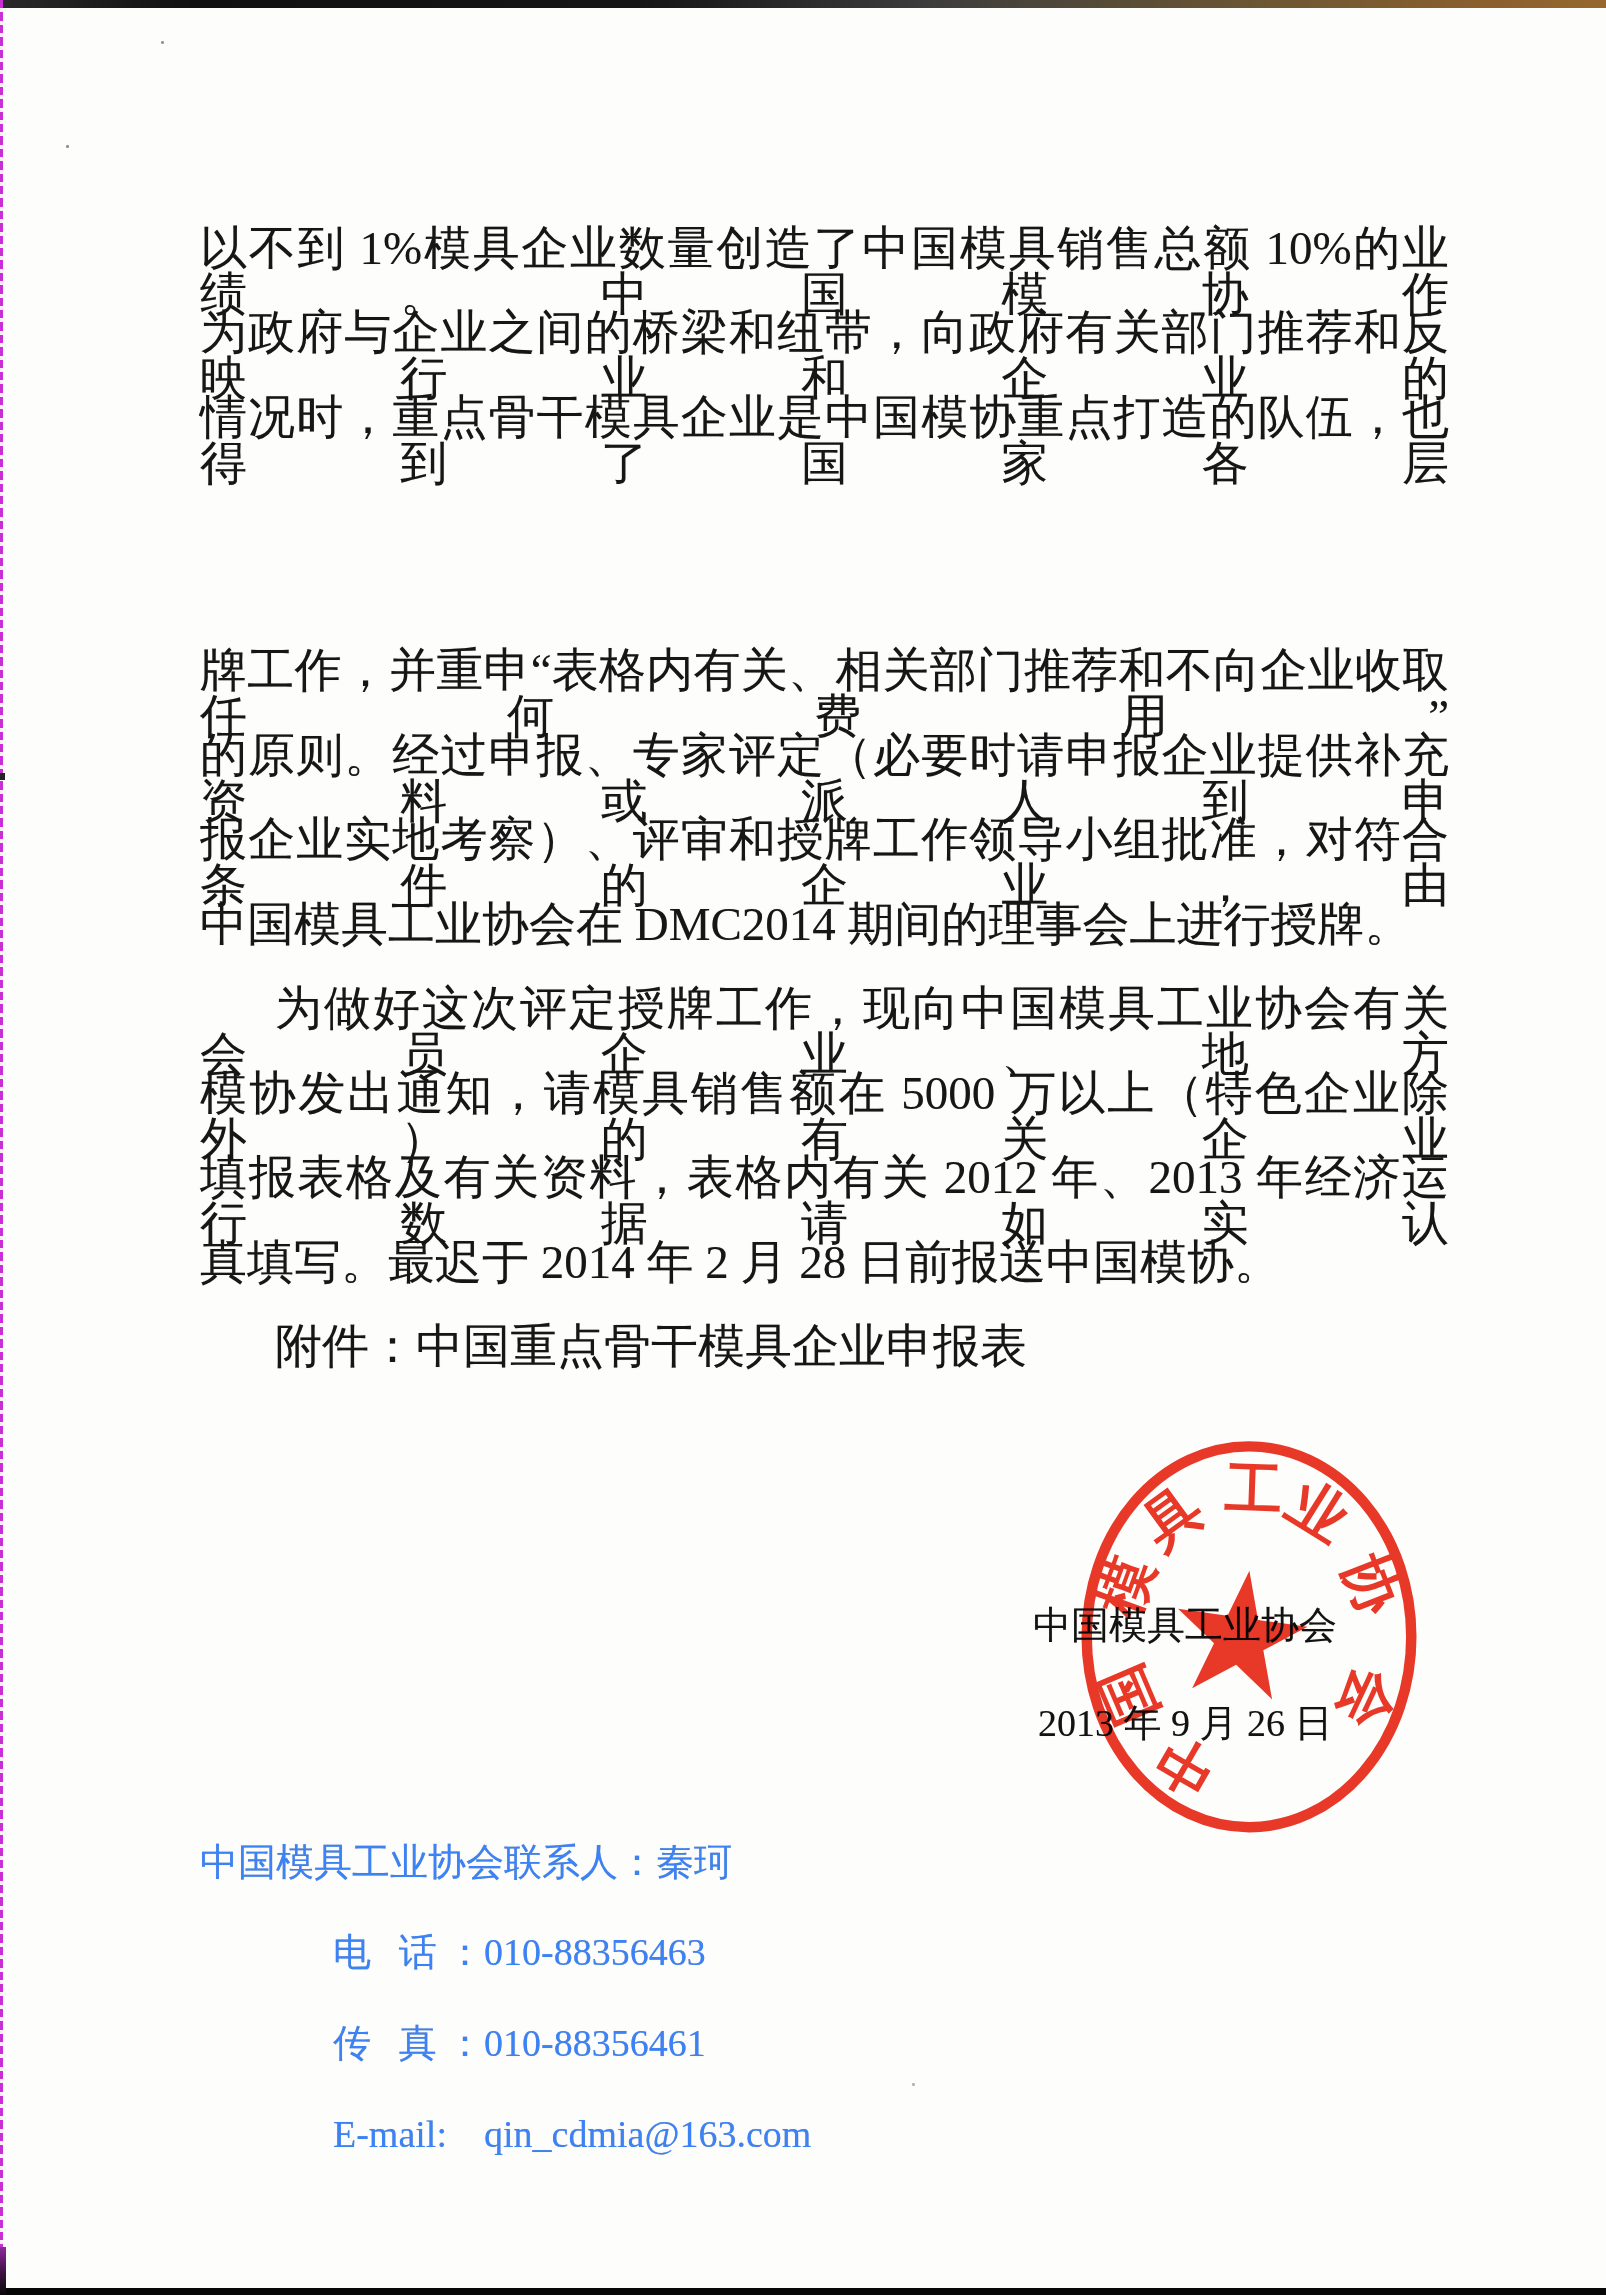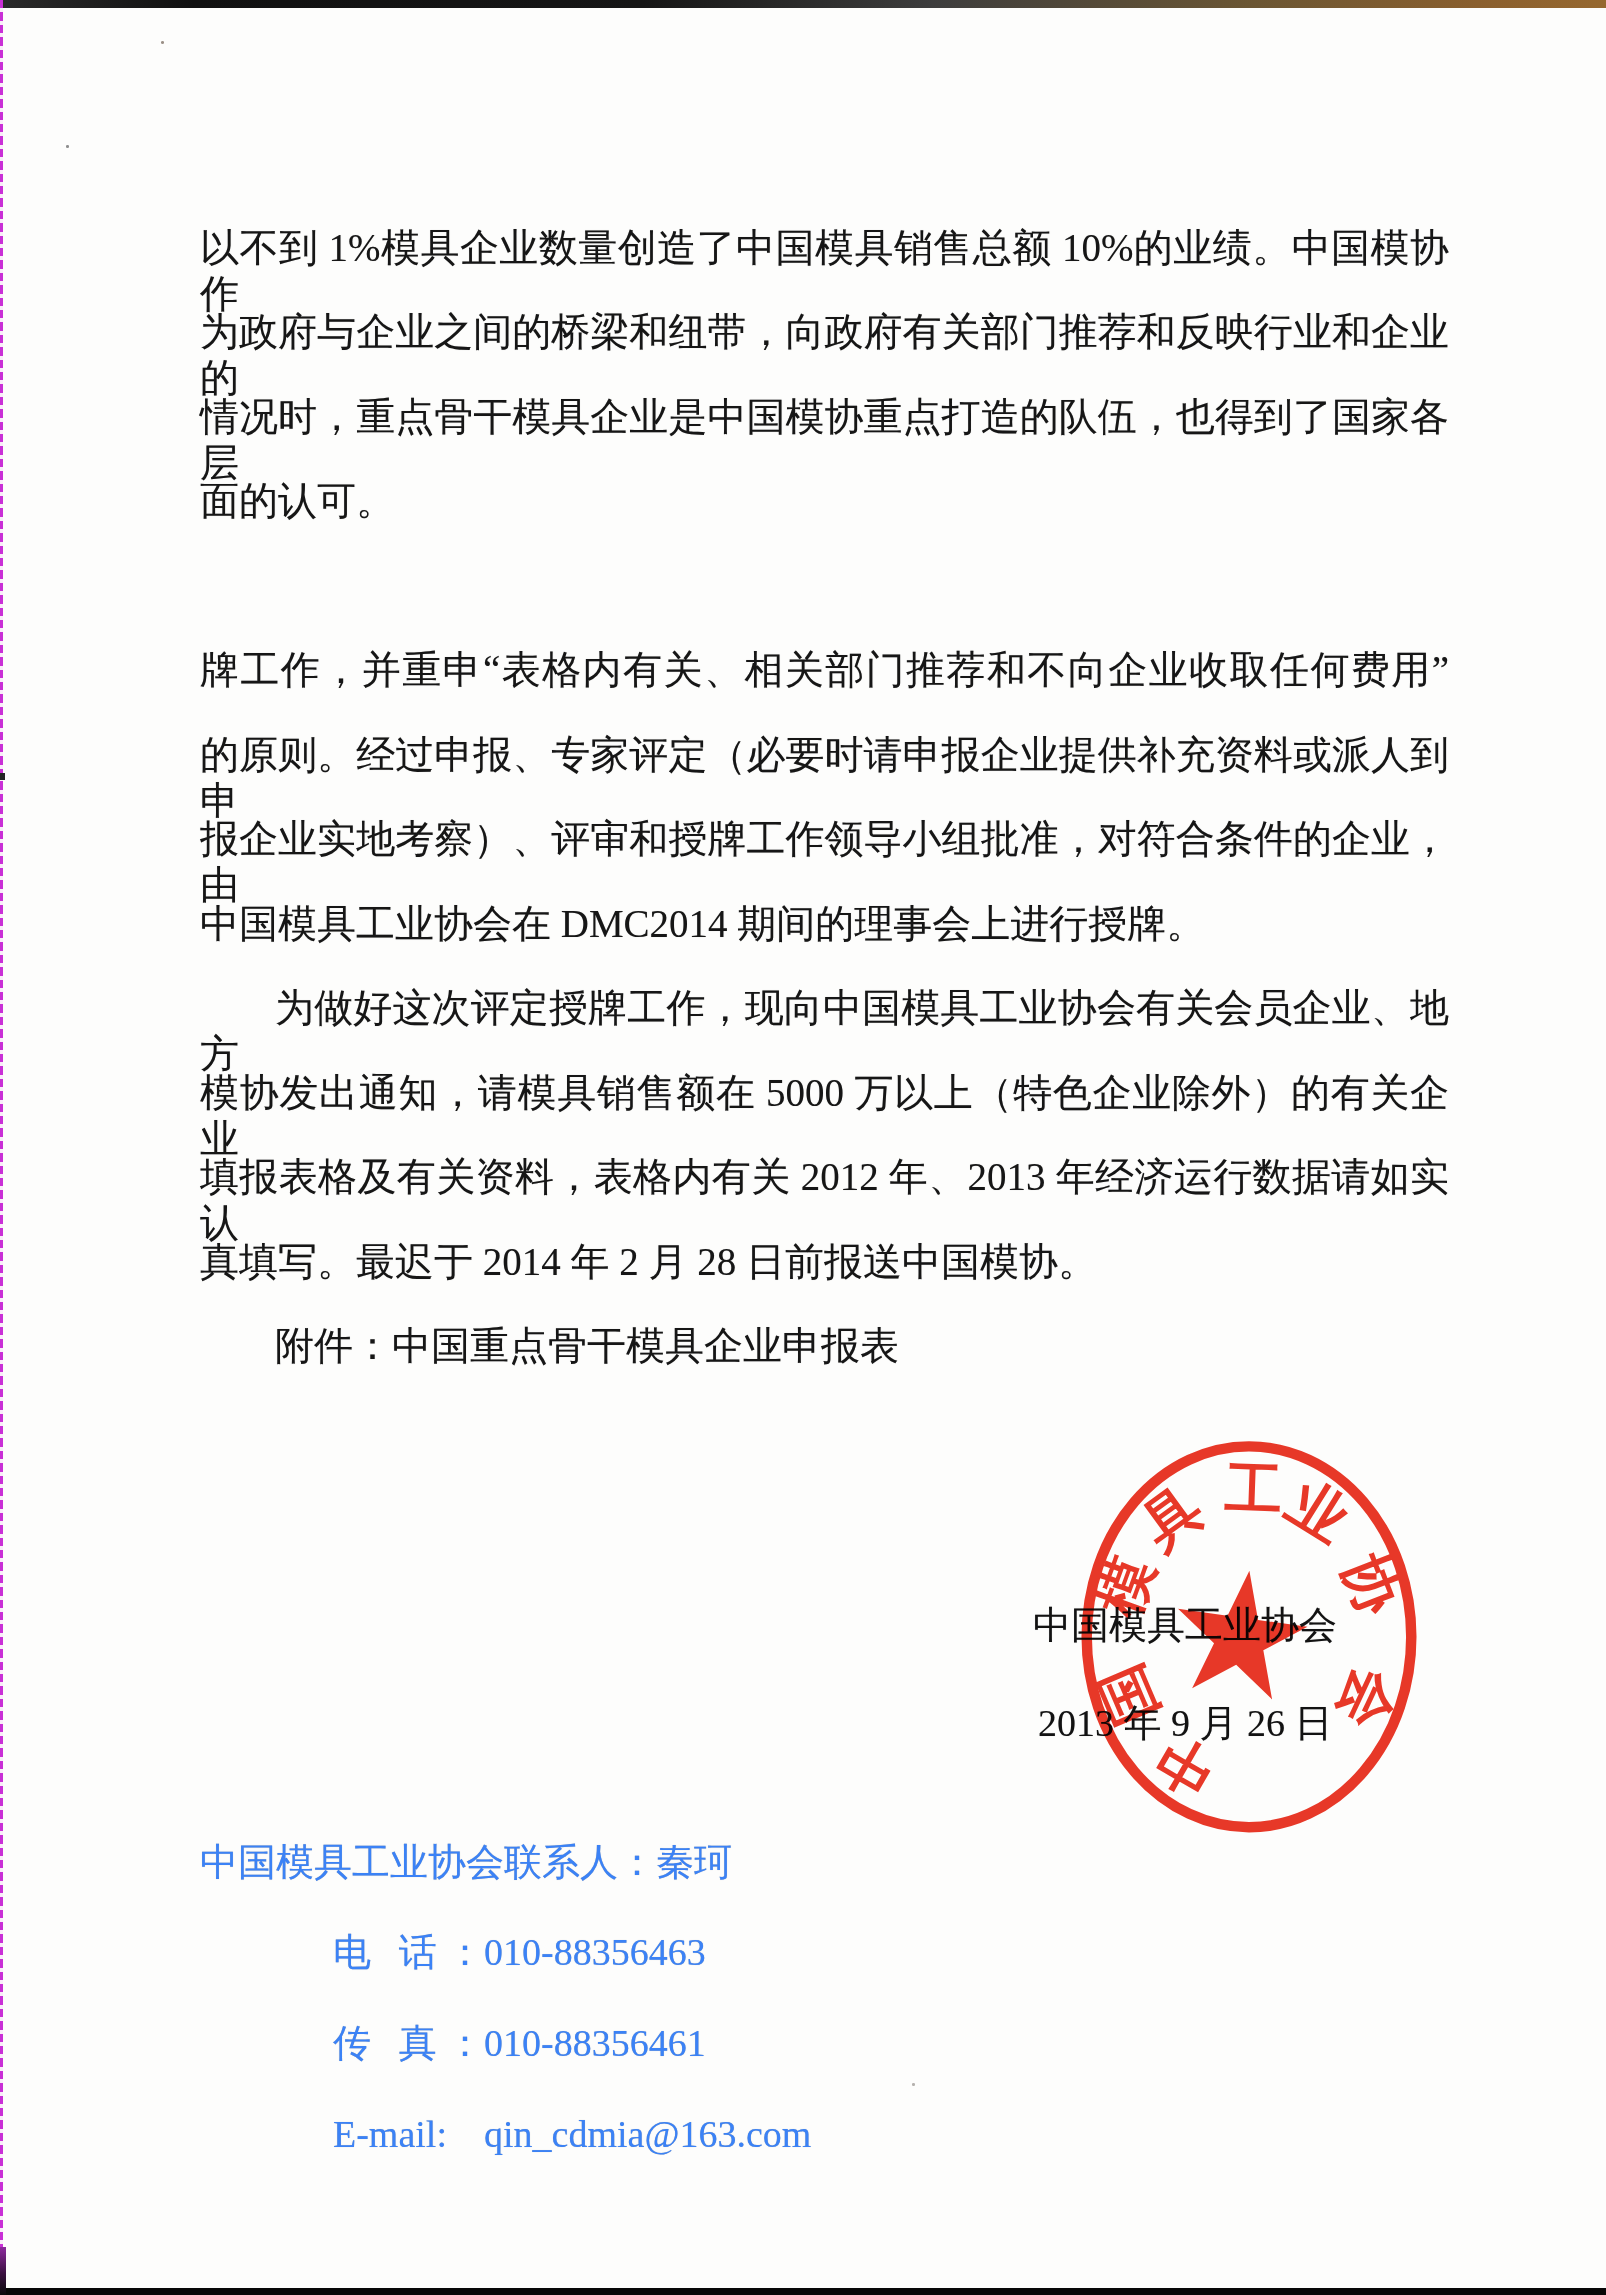--- a/index.html
+++ b/index.html
@@ -30,21 +30,21 @@
   }
   .edge-dot{position:absolute;left:0;top:773px;width:5.2px;height:7.2px;background:#242424;}
   .speck{position:absolute;border-radius:50%;}
   .speck.s1{left:161px;top:41px;width:3.3px;height:2.6px;background:#9a8f86;}
   .speck.s2{left:66px;top:145px;width:2.6px;height:2.6px;background:#8f8f8f;}
   .speck.s3{left:912px;top:2083px;width:2.6px;height:2.6px;background:#b5b2ae;}
 
   
   .line{
     position:absolute;left:200px;width:1249px;height:46px;
-    font-size:39px;line-height:46px;color:#161616;
+    font-size:47px;line-height:46px;color:#161616;
     text-shadow:0 0 0.7px rgba(20,20,20,0.35);
   }
   .just{text-align:justify;text-align-last:justify;}
   .ind{text-indent:75px;}
 
   
   .sig{
     position:absolute;color:#121212;font-size:38px;line-height:43px;
     white-space:nowrap;text-shadow:0 0 0.7px rgba(20,20,20,0.35);
   }
@@ -79,21 +79,20 @@
   <div class="bottom-strip"></div>
   <div class="bl-blot"></div>
   <div class="edge-dot"></div>
   <div class="speck s1"></div>
   <div class="speck s2"></div>
   <div class="speck s3"></div>
 
   <div class="line just" style="top:225px">以不到 1%模具企业数量创造了中国模具销售总额 10%的业绩。中国模协作</div>
   <div class="line just" style="top:309px">为政府与企业之间的桥梁和纽带，向政府有关部门推荐和反映行业和企业的</div>
   <div class="line just" style="top:394px">情况时，重点骨干模具企业是中国模协重点打造的队伍，也得到了国家各层</div>
-  <div class="line" style="top:478px">面的认可。</div>
   <div class="line just" style="top:647px">牌工作，并重申“表格内有关、相关部门推荐和不向企业收取任何费用”</div>
   <div class="line just" style="top:732px">的原则。经过申报、专家评定（必要时请申报企业提供补充资料或派人到申</div>
   <div class="line just" style="top:816px">报企业实地考察）、评审和授牌工作领导小组批准，对符合条件的企业，由</div>
   <div class="line" style="top:901px">中国模具工业协会在 DMC2014 期间的理事会上进行授牌。</div>
   <div class="line just ind" style="top:985px">为做好这次评定授牌工作，现向中国模具工业协会有关会员企业、地方</div>
   <div class="line just" style="top:1070px">模协发出通知，请模具销售额在 5000 万以上（特色企业除外）的有关企业</div>
   <div class="line just" style="top:1154px">填报表格及有关资料，表格内有关 2012 年、2013 年经济运行数据请如实认</div>
   <div class="line" style="top:1239px">真填写。最迟于 2014 年 2 月 28 日前报送中国模协。</div>
   <div class="line ind" style="top:1323px">附件：中国重点骨干模具企业申报表</div>
 

